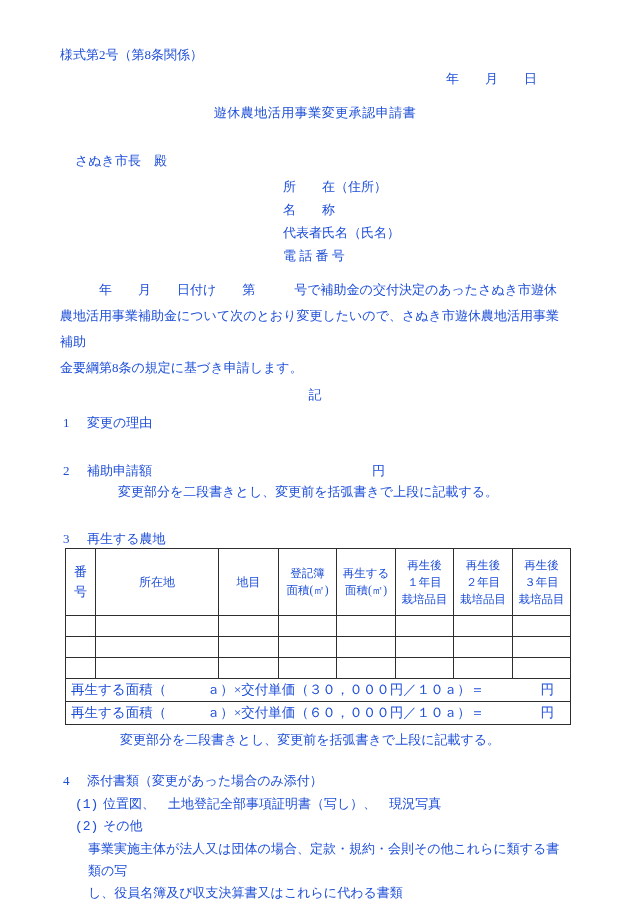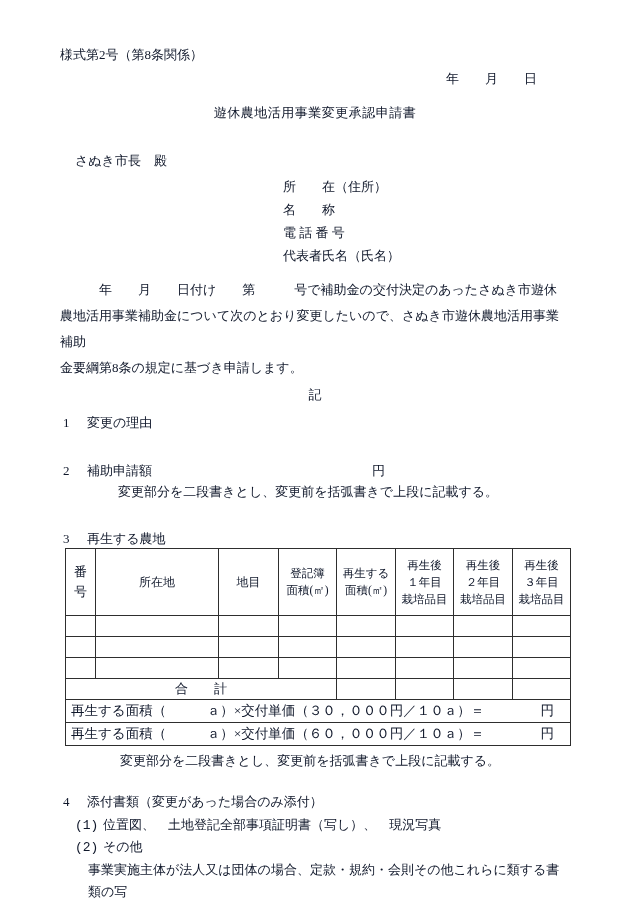--- a/index.html
+++ b/index.html
@@ -1,19 +1,19 @@
 <!DOCTYPE html>
 <html><head>
 <meta charset="utf-8">
 <style>
   html,body{margin:0;padding:0;background:#ffffff;}
   .page{
     width:630px;height:903px;background:#ffffff;overflow:hidden;
     font-family:"Liberation Serif","DejaVu Serif",serif;
-    color:#0f172a;font-size:13px;box-sizing:border-box;
+    color:#1d4ed8;font-size:13px;box-sizing:border-box;
     padding:47px 60px 0 60px;position:relative;
   }
   .form-number{line-height:15px;}
   .date-line{text-align:right;padding-right:33px;margin-top:9px;line-height:15px;}
   .doc-title{text-align:center;margin-top:19px;letter-spacing:0.5px;line-height:15px;font-family:Liberation Serif, serif;}
   .addressee{margin-top:33px;margin-left:15px;line-height:15px;}
   .applicant{margin-top:7px;margin-left:223px;}
   .applicant .app-line{height:23px;line-height:23px;}
   .para{margin-top:10px;line-height:26px;}
   .ki{text-align:center;margin-top:6px;line-height:15px;}
@@ -57,22 +57,22 @@
 
   <div class="date-line">年　　月　　日</div>
 
   <div class="doc-title">遊休農地活用事業変更承認申請書</div>
 
   <div class="addressee">さぬき市長　殿</div>
 
   <div class="applicant">
     <div class="app-line">所　　在（住所）</div>
     <div class="app-line">名　　称</div>
+    <div class="app-line">代表者氏名（氏名）</div>
     <div class="app-line">電 話 番 号</div>
-    <div class="app-line">代表者氏名（氏名）</div>
   </div>
 
   <div class="para">
     <div>　　　年　　月　　日付け　　第　　　号で補助金の交付決定のあったさぬき市遊休</div>
     <div>農地活用事業補助金について次のとおり変更したいので、さぬき市遊休農地活用事業補助</div>
     <div>金要綱第8条の規定に基づき申請します。</div>
   </div>
 
   <div class="ki">記</div>
 
@@ -156,27 +156,20 @@
     <tr class="drow">
       <td></td>
           <td></td>
           <td></td>
           <td></td>
       <td></td>
           <td></td>
           <td></td>
           <td></td>
     </tr>
-    <tr class="trow">
-      <td colspan="4">合　　計</td>
-      <td></td>
-          <td></td>
-          <td></td>
-          <td></td>
-    </tr>
     <tr class="crow">
       <td colspan="8">
         <div class="calc-flex">
           <span class="calc-text">再生する面積（　　　ａ）×交付単価（３０，０００円／１０ａ）＝</span>
           <span class="calc-unit">円</span>
         </div>
       </td>
     </tr>
     <tr class="crow">
       <td colspan="8">

